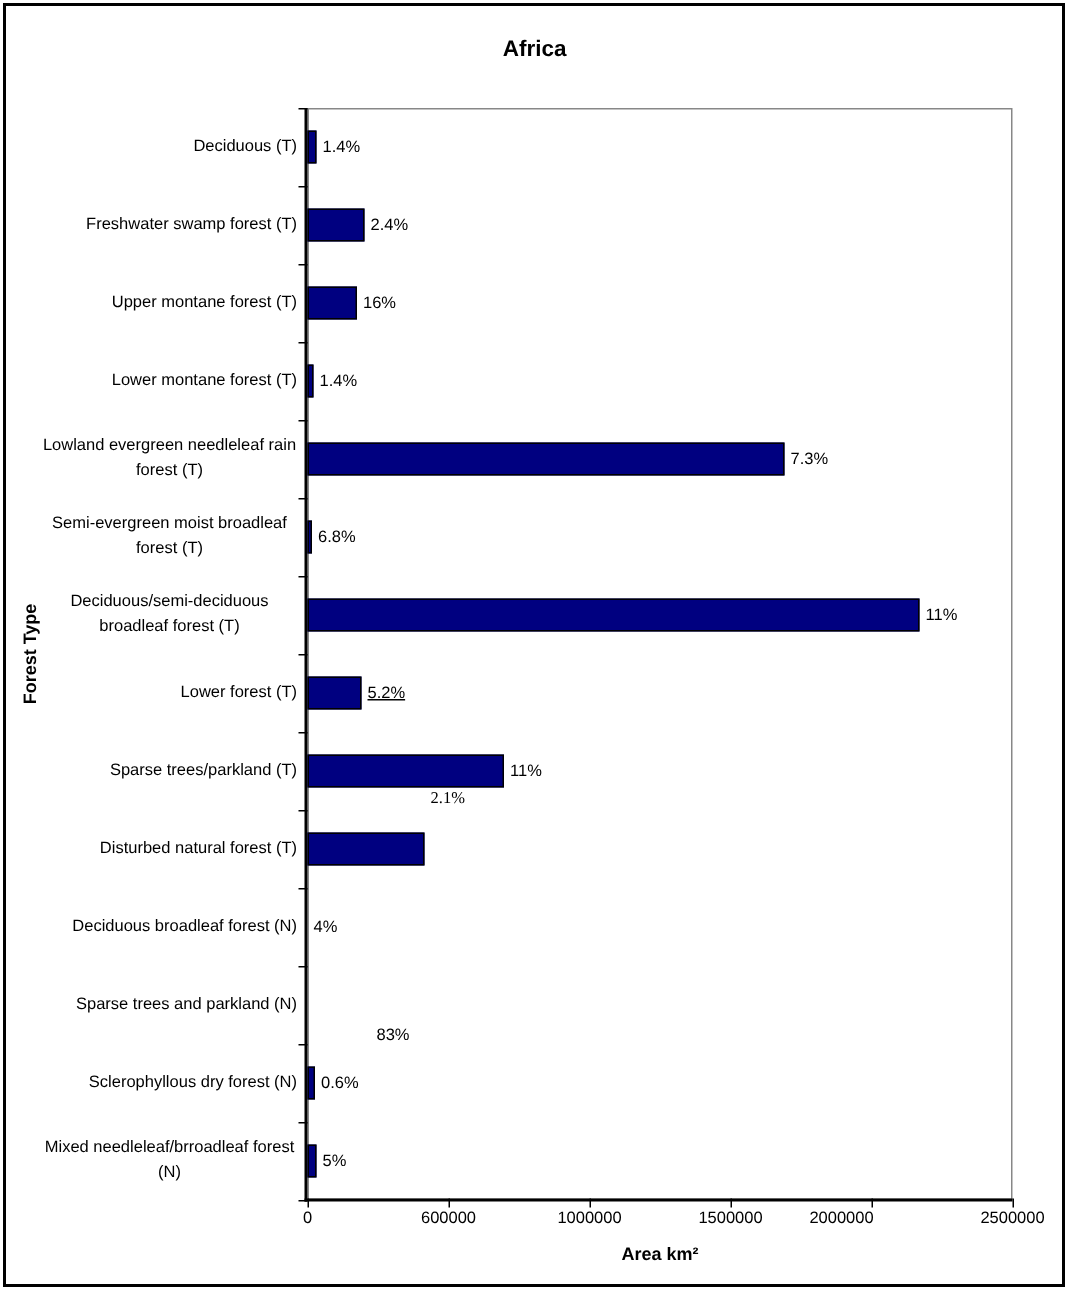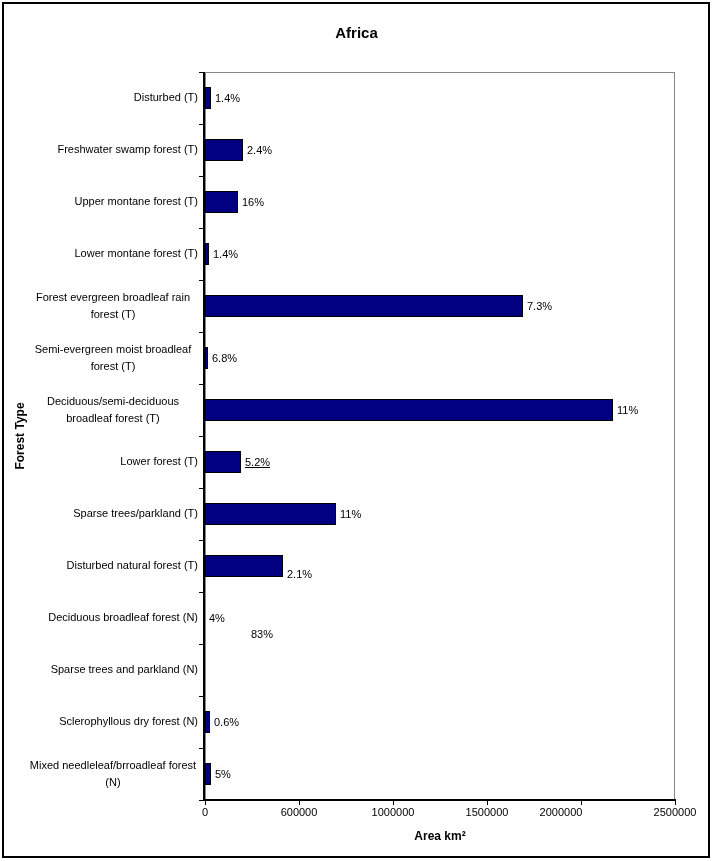--- a/index.html
+++ b/index.html
@@ -108,54 +108,54 @@
 <body>
 
 <div id="chart">
   <div class="frame"></div>
   <div class="title">Africa</div>
   <div class="ytitle">Forest Type</div>
   <div class="plot"></div>
   <div class="axis-y"></div>
   <div class="axis-x"></div>
   <div class="xtitle">Area km²</div>
-<div class="cat-label" style="top: 98px;">Disturbed (T)</div>
+<div class="cat-label" style="top: 98px;">Deciduous (T)</div>
     <div class="bar" style="left: 205px; top: 98px; width: 6px; background: rgb(0, 0, 128); border-color: rgb(0, 0, 0);"></div>
     <div class="pct" style="left: 215px; top: 98px;">1.4%</div>
     <div class="cat-label" style="top: 150px;">Freshwater swamp forest (T)</div>
     <div class="bar" style="left: 205px; top: 150px; width: 38px; background: rgb(0, 0, 128); border-color: rgb(0, 0, 0);"></div>
     <div class="pct" style="left: 247px; top: 150px;">2.4%</div>
     <div class="cat-label" style="top: 202px;">Upper montane forest (T)</div>
     <div class="bar" style="left: 205px; top: 202px; width: 33px; background: rgb(0, 0, 128); border-color: rgb(0, 0, 0);"></div>
     <div class="pct" style="left: 242px; top: 202px;">16%</div>
     <div class="cat-label" style="top: 254px;">Lower montane forest (T)</div>
     <div class="bar" style="left: 205px; top: 254px; width: 4px; background: rgb(0, 0, 128); border-color: rgb(0, 0, 0);"></div>
     <div class="pct" style="left: 213px; top: 254px;">1.4%</div>
-    <div class="cat-label" style="top: 306px;">Forest evergreen broadleaf rain forest (T)</div>
+    <div class="cat-label" style="top: 306px;">Lowland evergreen needleleaf rain forest (T)</div>
     <div class="bar" style="left: 205px; top: 306px; width: 318px; background: rgb(0, 0, 128); border-color: rgb(0, 0, 0);"></div>
     <div class="pct" style="left: 527px; top: 306px;">7.3%</div>
     <div class="cat-label" style="top: 358px;">Semi-evergreen moist broadleaf forest (T)</div>
     <div class="bar" style="left: 205px; top: 358px; width: 3px; background: rgb(0, 0, 128); border-color: rgb(0, 0, 0);"></div>
     <div class="pct" style="left: 212px; top: 358px;">6.8%</div>
     <div class="cat-label" style="top: 410px;">Deciduous/semi-deciduous broadleaf forest (T)</div>
     <div class="bar" style="left: 205px; top: 410px; width: 408px; background: rgb(0, 0, 128); border-color: rgb(0, 0, 0);"></div>
     <div class="pct" style="left: 617px; top: 410px;">11%</div>
     <div class="cat-label" style="top: 462px;">Lower forest (T)</div>
     <div class="bar" style="left: 205px; top: 462px; width: 36px; background: rgb(0, 0, 128); border-color: rgb(0, 0, 0);"></div>
     <div class="pct" style="left: 245px; top: 462px; text-decoration: underline;">5.2%</div>
     <div class="cat-label" style="top: 514px;">Sparse trees/parkland (T)</div>
     <div class="bar" style="left: 205px; top: 514px; width: 131px; background: rgb(0, 0, 128); border-color: rgb(0, 0, 0);"></div>
     <div class="pct" style="left: 340px; top: 514px;">11%</div>
     <div class="cat-label" style="top: 566px;">Disturbed natural forest (T)</div>
     <div class="bar" style="left: 205px; top: 566px; width: 78px; background: rgb(0, 0, 128); border-color: rgb(0, 0, 0);"></div>
-    <div class="pct" style="left: 287px; top: 574px;">2.1%</div>
+    <div class="pct" style="left: 287px; top: 532px; font-family: Liberation Serif, serif;">2.1%</div>
     <div class="cat-label" style="top: 618px;">Deciduous broadleaf forest (N)</div>
     <div class="pct" style="left: 209px; top: 618px;">4%</div>
     <div class="cat-label" style="top: 670px;">Sparse trees and parkland (N)</div>
-    <div class="pct" style="left: 209px; top: 634px; padding-left: 42px;">83%</div>
+    <div class="pct" style="left: 209px; top: 690px; padding-left: 42px;">83%</div>
     <div class="cat-label" style="top: 722px;">Sclerophyllous dry forest (N)</div>
     <div class="bar" style="left: 205px; top: 722px; width: 5px; background: rgb(0, 0, 128); border-color: rgb(0, 0, 0);"></div>
     <div class="pct" style="left: 214px; top: 722px;">0.6%</div>
     <div class="cat-label" style="top: 774px;">Mixed needleleaf/brroadleaf forest (N)</div>
     <div class="bar" style="left: 205px; top: 774px; width: 6px; background: rgb(0, 0, 128); border-color: rgb(0, 0, 0);"></div>
     <div class="pct" style="left: 215px; top: 774px;">5%</div>
     <div class="ytick" style="top: 72px;"></div>
     <div class="ytick" style="top: 124px;"></div>
     <div class="ytick" style="top: 176px;"></div>
     <div class="ytick" style="top: 228px;"></div>

